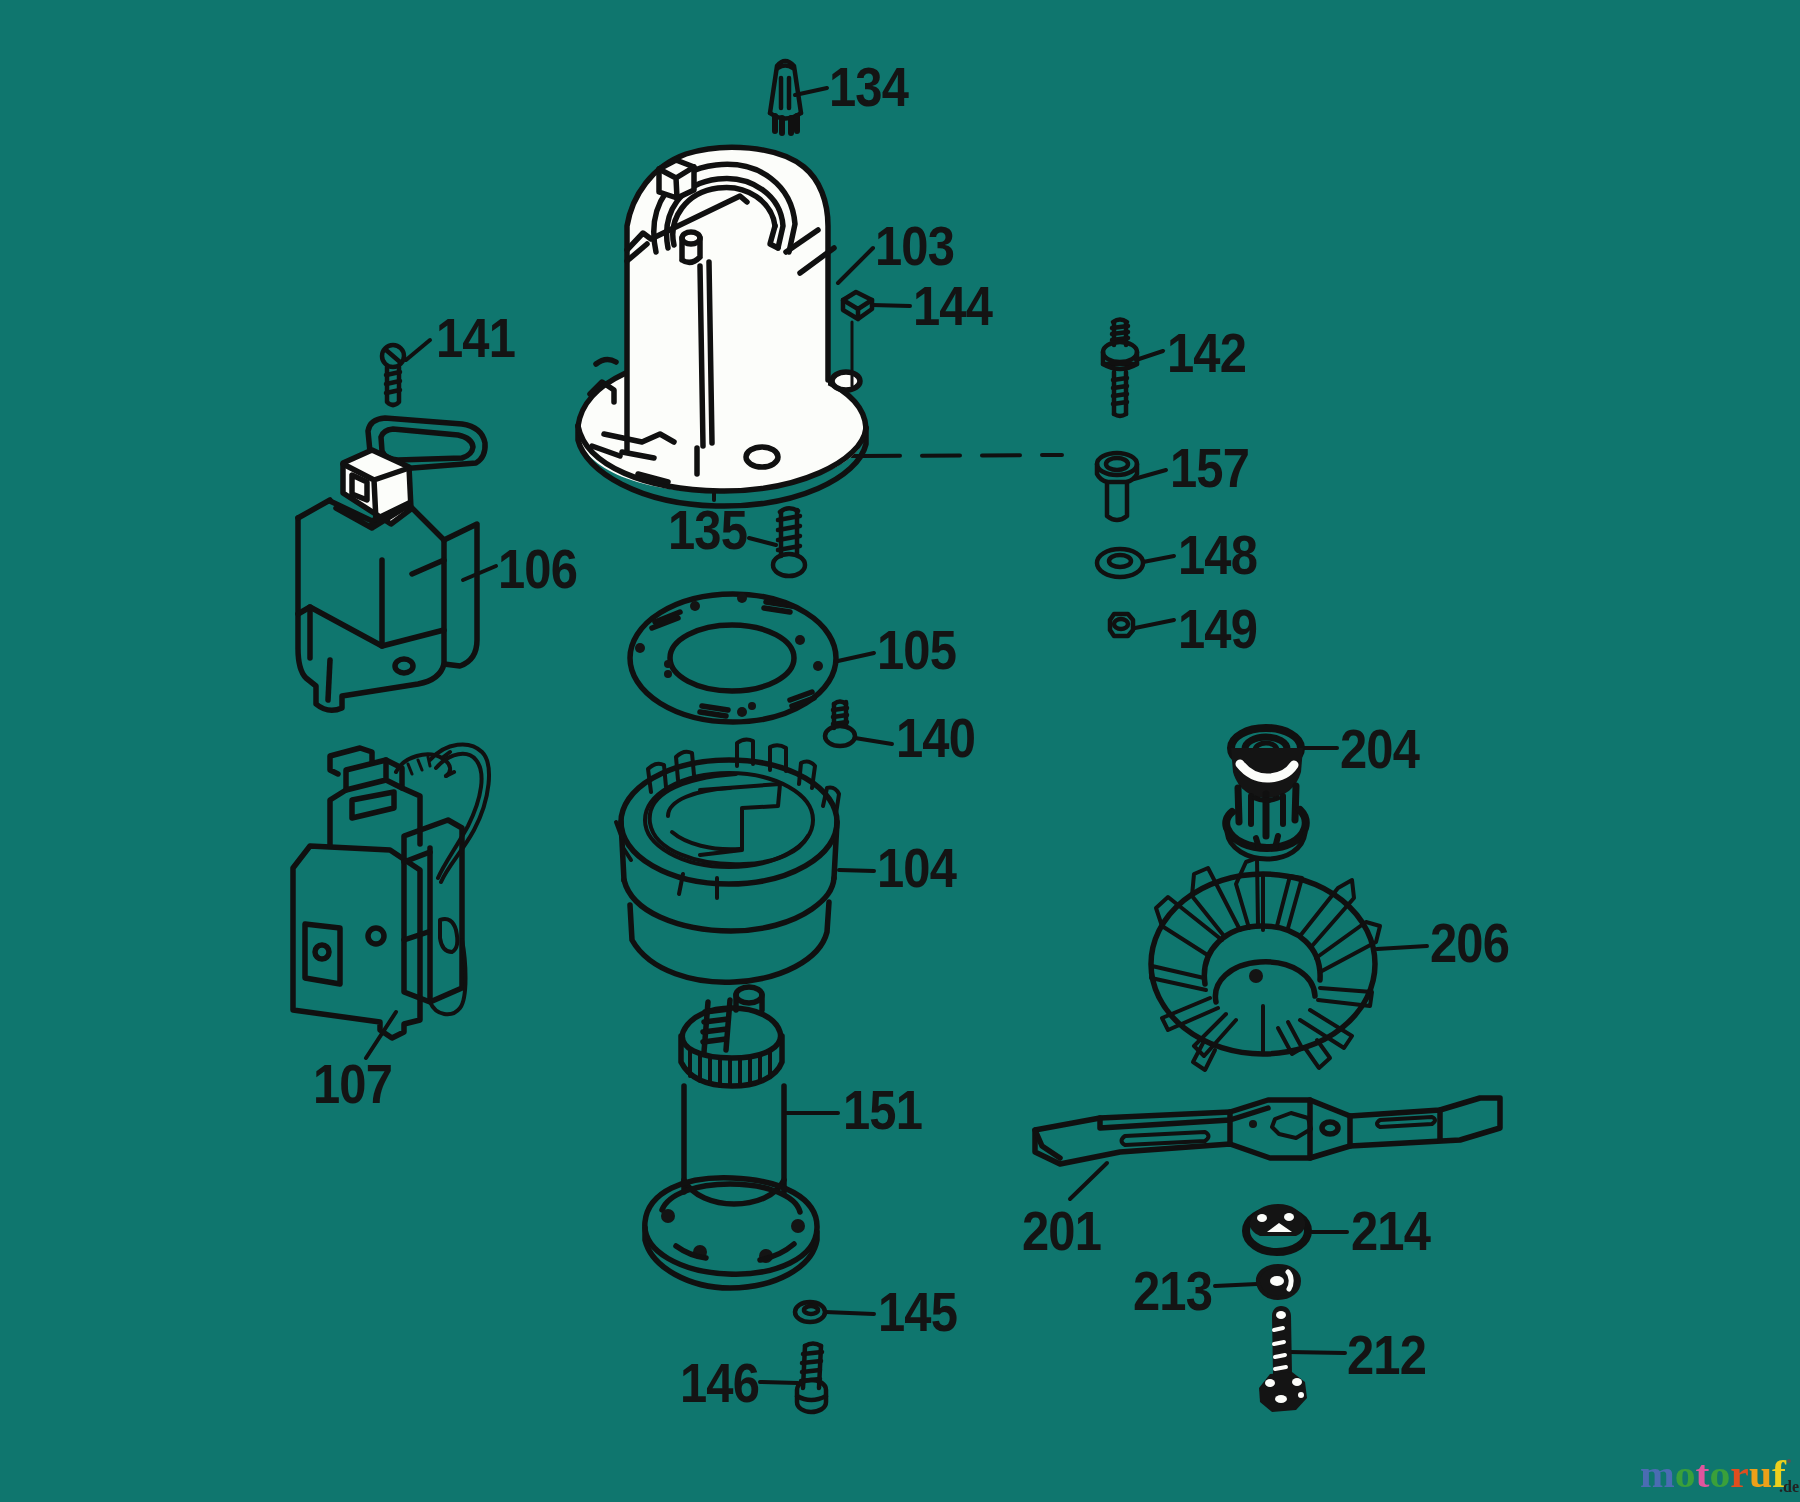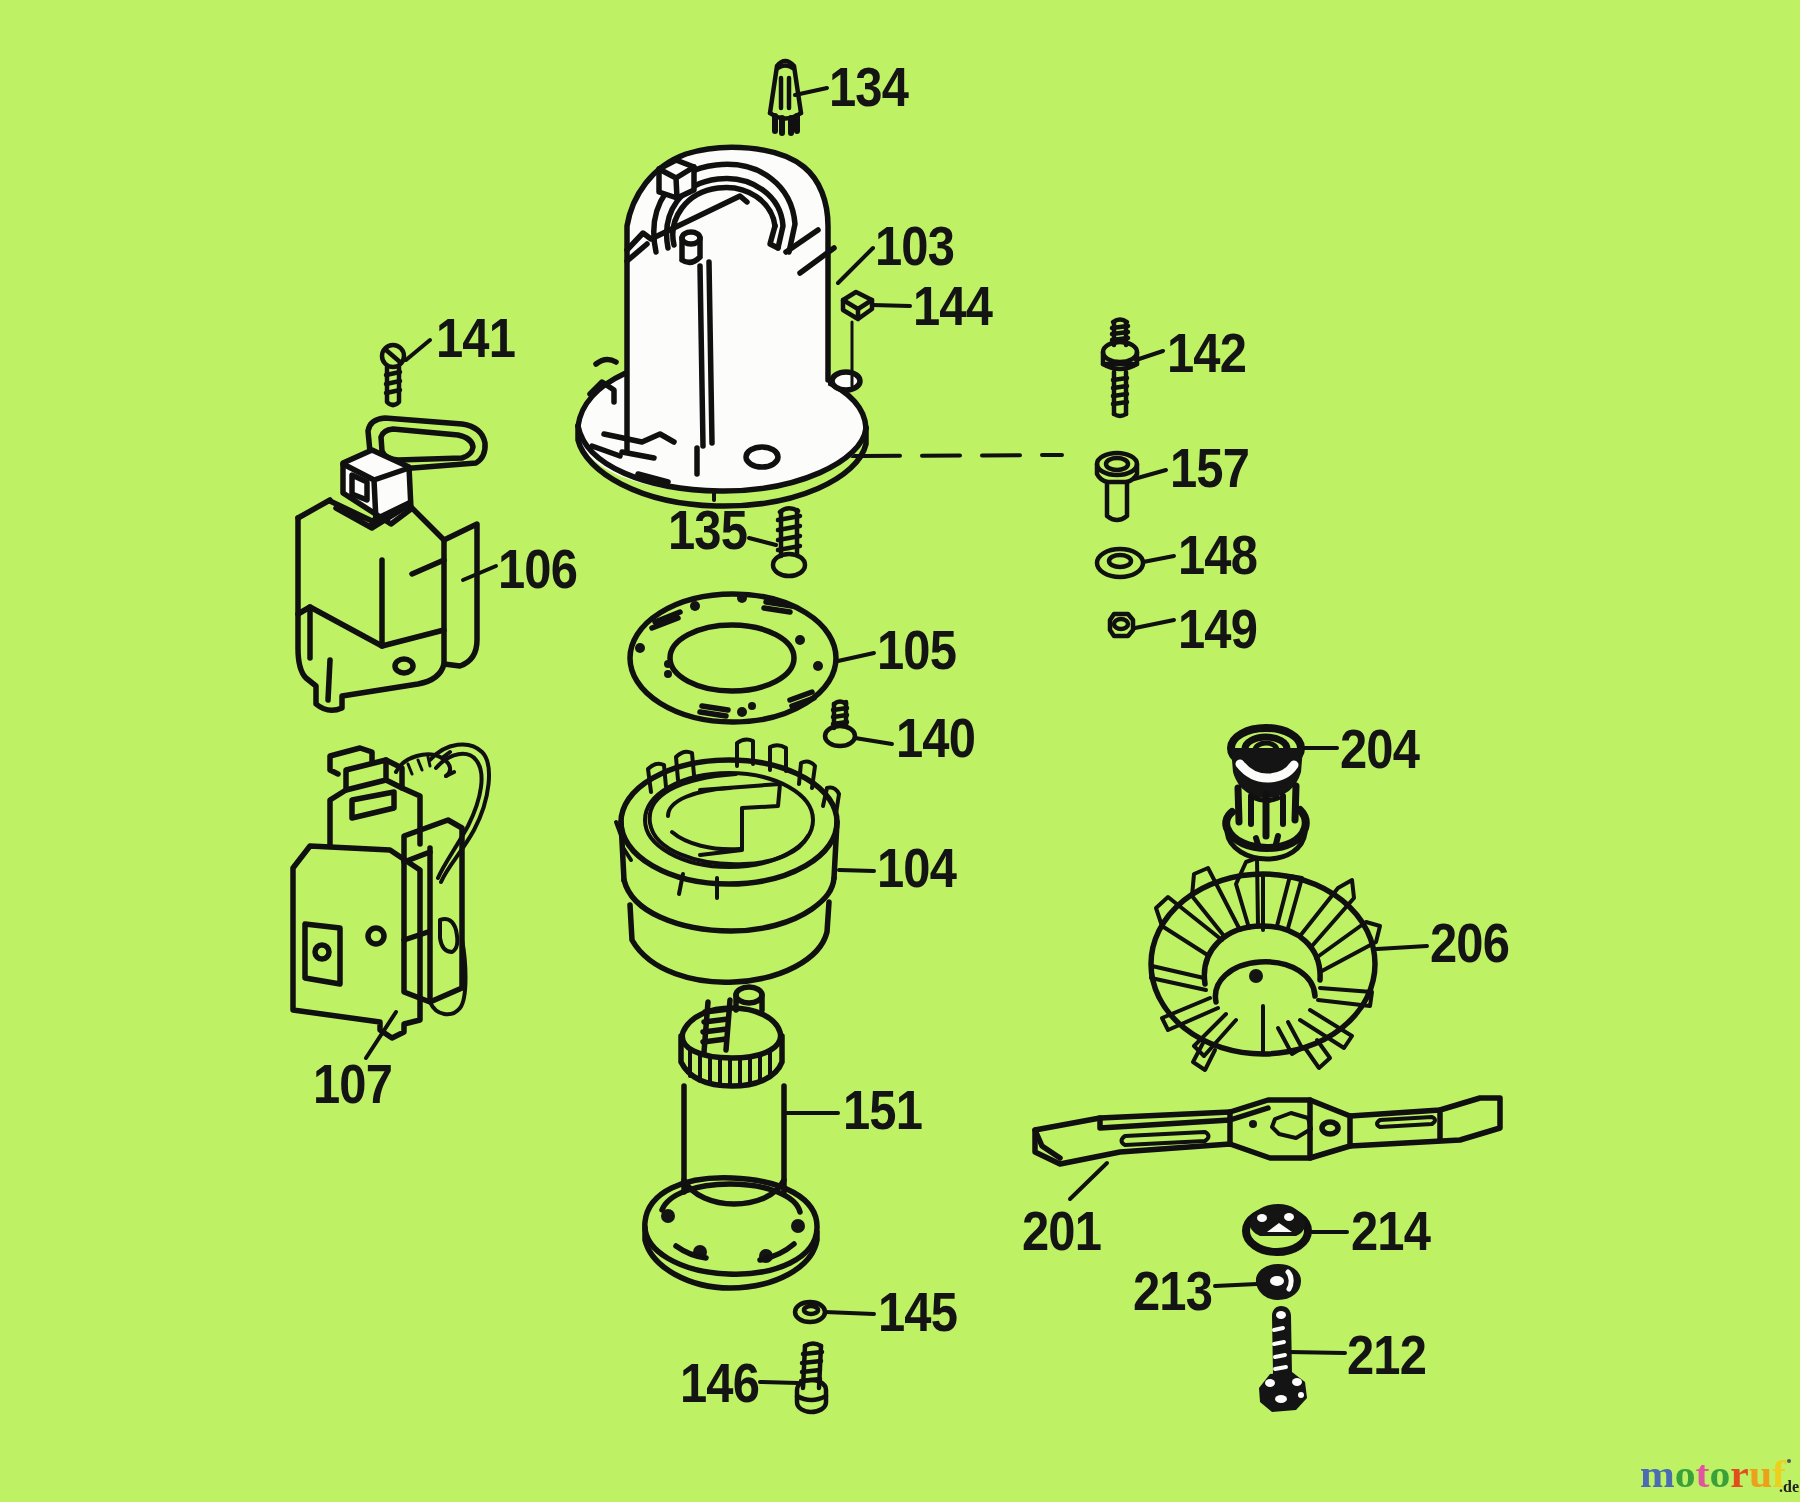--- a/index.html
+++ b/index.html
@@ -1,16 +1,16 @@
 <!DOCTYPE html>
 <html><head>
 <meta charset="utf-8">
 <style>
 html,body{margin:0;padding:0;background:#fcfdfa;}
-#page{position:relative;width:1800px;height:1502px;background:#bef264;overflow:hidden;}
+#page{position:relative;width:1800px;height:1502px;background:#0f766e;overflow:hidden;}
 svg{position:absolute;top:0;left:0;}
 .lbl{font-family:"Liberation Sans",sans-serif;font-weight:bold;font-size:56px;fill:#141414;letter-spacing:-1px;}
 </style>
 </head>
 <body>
 <div id="page">
 <svg width="1800" height="1502" viewBox="0 0 1800 1502" fill="none" stroke="#101010" stroke-width="5.5" stroke-linecap="round" stroke-linejoin="round">
 
 <g stroke-width="4">
 <line x1="795" y1="95" x2="827" y2="88"></line>

